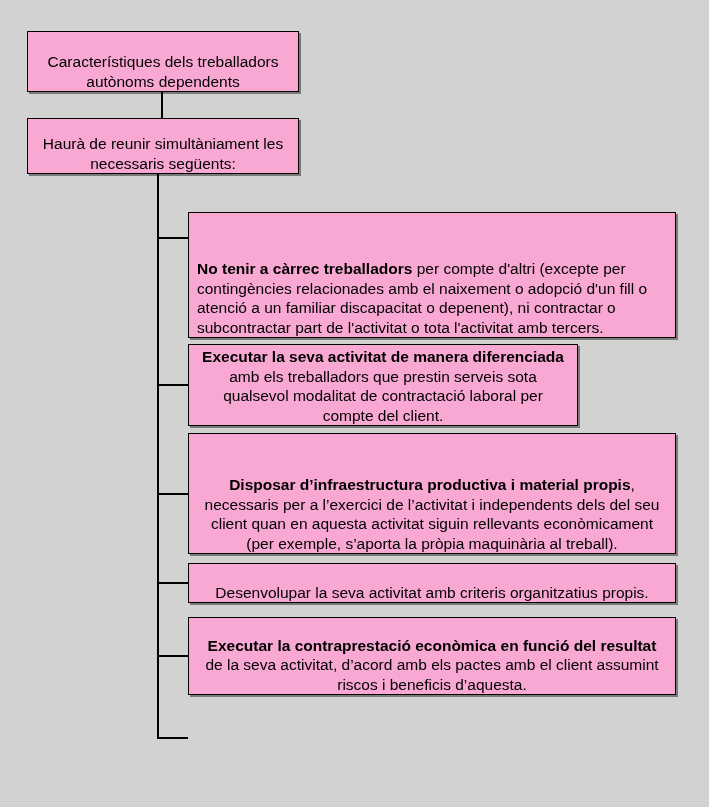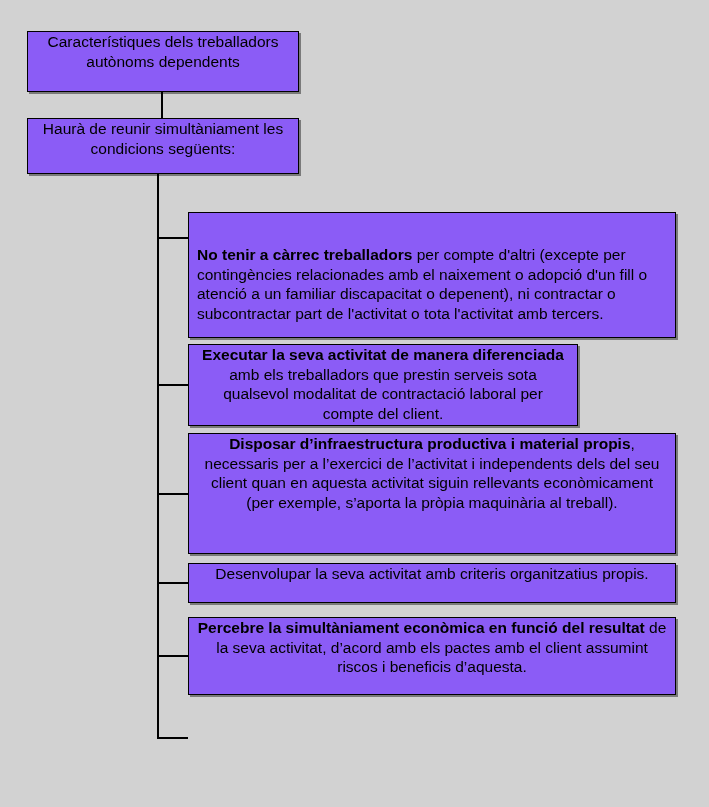--- a/index.html
+++ b/index.html
@@ -17,26 +17,26 @@
   }
   #diagram {
     position: relative;
     width: 709px;
     height: 807px;
   }
 
   
   .node {
     position: absolute;
-    background: #8b5cf6;
+    background: #f9a8d4;
     border: 1px solid #000000;
     box-shadow: 2px 2px 0 0 #7a7a7a;
     box-sizing: border-box;
     display: flex;
-    align-items: flex-start;
+    align-items: flex-end;
     justify-content: center;
   }
   .node .txt {
     display: block;
     width: 100%;
     font-size: 15.5px;
     line-height: 19.5px;
     text-align: center;
     padding: 0 8px;
     box-sizing: border-box;
@@ -84,21 +84,21 @@
 
 <div id="diagram">
 
   <div class="node" id="node-title">
     <span class="txt">Característiques dels treballadors autònoms dependents</span>
   </div>
 
   <div class="conn" id="conn-title-intro"></div>
 
   <div class="node" id="node-intro">
-    <span class="txt">Haurà de reunir simultàniament les condicions següents:</span>
+    <span class="txt">Haurà de reunir simultàniament les necessaris següents:</span>
   </div>
 
   <div class="conn" id="conn-trunk"></div>
   <div class="stub" id="stub-0"></div>
   <div class="stub" id="stub-1"></div>
   <div class="stub" id="stub-2"></div>
   <div class="stub" id="stub-3"></div>
   <div class="stub" id="stub-4"></div>
   <div class="stub" id="stub-5"></div>
 
@@ -112,17 +112,17 @@
 
   <div class="node" id="cond-3">
     <span class="txt"><span>Desenvolupar la seva activitat amb criteris organitzatius propis.</span></span>
   </div>
 
   <div class="node" id="cond-2">
     <span class="txt"><b>Disposar d’infraestructura productiva i material propis</b><span>, necessaris per a l’exercici de l’activitat i independents dels del seu client quan en aquesta activitat siguin rellevants econòmicament (per exemple, s’aporta la pròpia maquinària al treball).</span></span>
   </div>
 
   <div class="node" id="cond-4">
-    <span class="txt"><b>Percebre la simultàniament econòmica en funció del resultat</b><span> de la seva activitat, d’acord amb els pactes amb el client assumint riscos i beneficis d’aquesta.</span></span>
+    <span class="txt"><b>Executar la contraprestació econòmica en funció del resultat</b><span> de la seva activitat, d’acord amb els pactes amb el client assumint riscos i beneficis d’aquesta.</span></span>
   </div>
 
 
 </div>
 
 </body></html>

